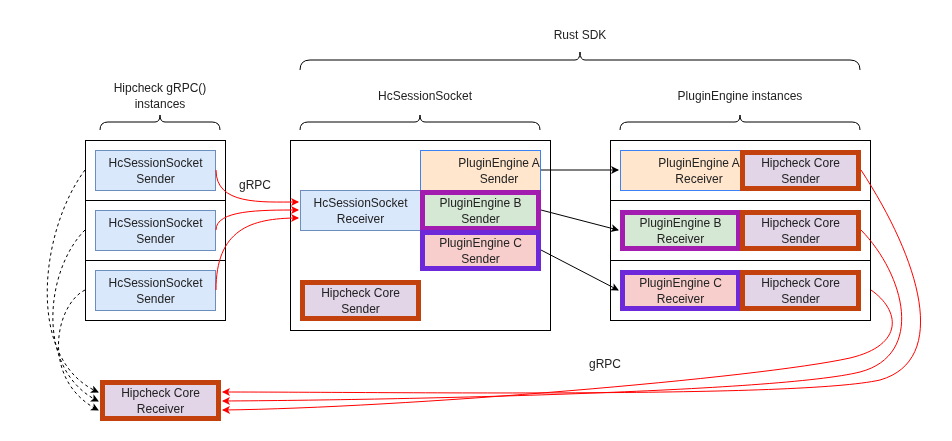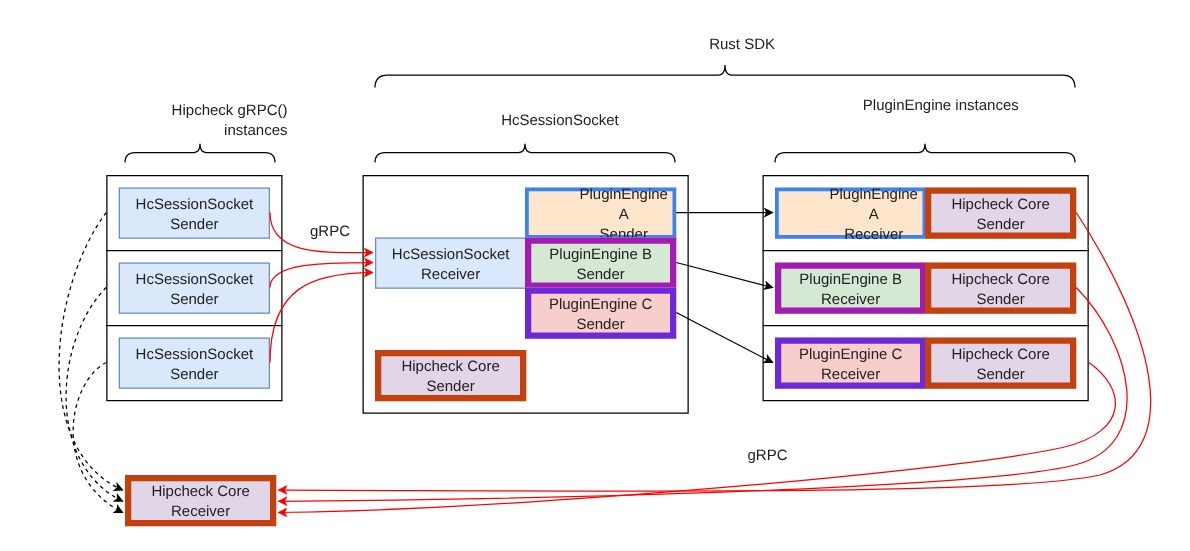--- a/index.html
+++ b/index.html
@@ -1,38 +1,38 @@
 <!DOCTYPE html>
 <html><head>
 <meta charset="utf-8">
 <style>
   html, body { margin: 0; padding: 0; background: #ffffff; }
   body { width: 952px; height: 441px; position: relative; overflow: hidden;
          font-family: "Liberation Sans", "DejaVu Sans", sans-serif; }
   #canvas { position: absolute; left: 0; top: 0; }
-  .lbl { position: absolute; font-size: 12px; color: #222; text-align: right; line-height: 16px; }
+  .lbl { position: absolute; font-size: 12px; color: #222; text-align: center; line-height: 16px; }
   .box { position: absolute; box-sizing: border-box; display: flex; align-items: center;
          justify-content: center; text-align: center; font-size: 12px; line-height: 16px;
          color: #222; white-space: pre-line; }
   .container { position: absolute; box-sizing: border-box; border: 1px solid #000; background: #fff; }
   .sep { position: absolute; height: 0; border-top: 1px solid #000; }
   .blue   { background: #dae8fc; border: 1px solid #6c8ebf; }
-  .orange { background: #ffe6cc; border: 3px solid #3b82f6; padding-left: 37px; }
+  .orange { background: #ffe6cc; border: 1px solid #3b82f6; padding-left: 37px; }
   .green  { background: #d5e8d4; border: 5px solid #a21caf; }
   .red    { background: #f8cecc; border: 5px solid #6d28d9; }
   .purple { background: #e1d5e7; border: 5px solid #c2410c; }
 </style>
 </head>
 <body>
 
 <div class="lbl" style="left:540px;top:27px;width:80px;">Rust SDK</div>
 <div class="lbl" style="left:90px;top:80px;width:140px;white-space:pre-line;">Hipcheck gRPC()
 instances</div>
 <div class="lbl" style="left:355px;top:88px;width:140px;">HcSessionSocket</div>
-<div class="lbl" style="left:665px;top:76px;width:150px;">PluginEngine instances</div>
+<div class="lbl" style="left:665px;top:88px;width:150px;">PluginEngine instances</div>
 
 <div class="container" style="left:85px;top:140px;width:141px;height:181px;"></div>
 <div class="sep" style="left:85px;top:200px;width:141px;"></div>
 <div class="sep" style="left:85px;top:260px;width:141px;"></div>
 <div class="box blue" style="left:95px;top:150px;width:121px;height:41px;">HcSessionSocket
 Sender</div>
 <div class="box blue" style="left:95px;top:210px;width:121px;height:41px;">HcSessionSocket
 Sender</div>
 <div class="box blue" style="left:95px;top:270px;width:121px;height:41px;">HcSessionSocket
 Sender</div>

